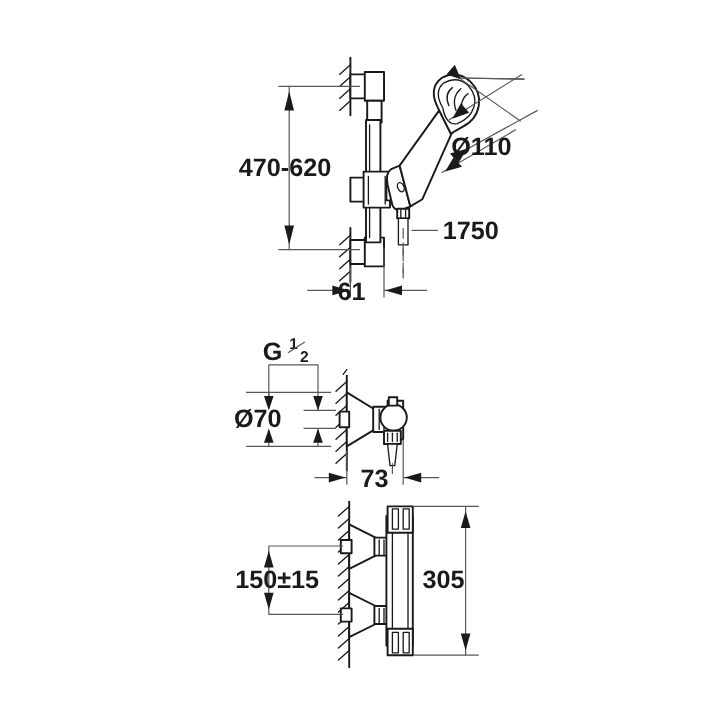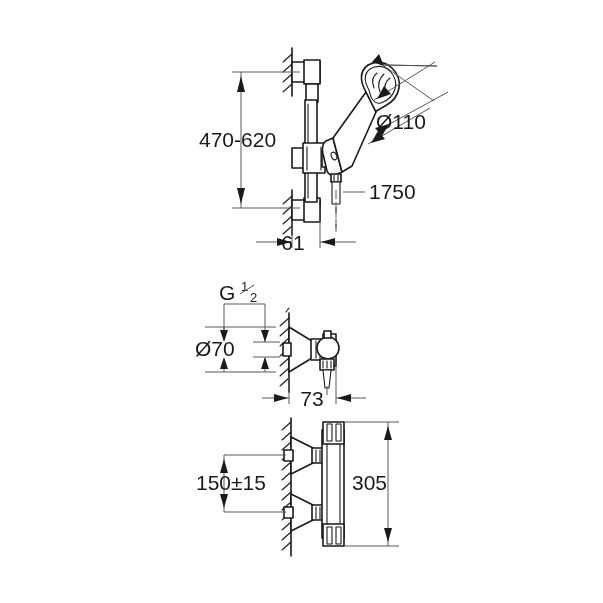--- a/index.html
+++ b/index.html
@@ -9,20 +9,21 @@
   }
   body {
     font-family: "Liberation Sans", sans-serif;
   }
   #drawing-root {
     position: relative;
     width: 603px;
     height: 603px;
     background: #ffffff;
     overflow: hidden;
+    font-weight: bold;
   }
   #drawing-root svg {
     display: block;
     width: 603px;
     height: 603px;
   }
   .dimtext {
     font-family: "Liberation Sans", sans-serif;
     font-size: 21px;
     fill: #1a1a1a;

